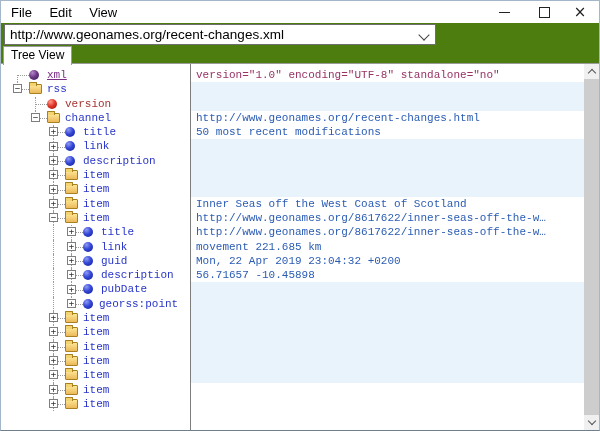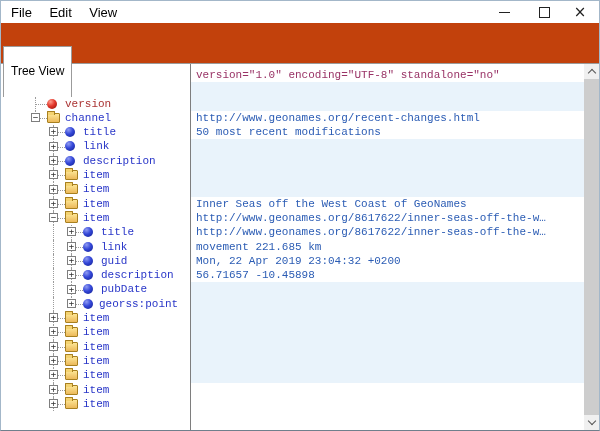--- a/index.html
+++ b/index.html
@@ -1,34 +1,34 @@
 <!DOCTYPE html>
 <html><head>
 <meta charset="utf-8">
 <style>
   html,body{margin:0;padding:0;}
   body{width:600px;height:431px;overflow:hidden;font-family:"Liberation Sans",sans-serif;background:#e8e8e8;}
-  #window{position:absolute;left:0;top:0;width:598px;height:429px;background:#c2410c;
+  #window{position:absolute;left:0;top:0;width:598px;height:429px;background:#4d7c0f;
           border:1px solid #a3b7c9;border-bottom-color:#6f7f8c;}
   
   #menubar{position:absolute;left:0;top:0;width:100%;height:22px;background:#fff;}
   .menu-item{display:inline-block;margin-top:4px;margin-left:7px;padding:0 3px;font-size:13px;color:#000;cursor:default;}
   
   .win-btn{position:absolute;top:0;width:34px;height:22px;display:flex;align-items:center;justify-content:center;}
   #btn-min{left:486px;} #btn-max{left:526px;} #btn-close{left:562px;}
   .min-glyph{width:11px;height:1px;background:#222;}
   .max-glyph{width:9px;height:9px;border:1px solid #222;background:#fff;}
   .close-glyph{font-size:15px;color:#222;line-height:15px;font-family:"DejaVu Sans",sans-serif;}
   
   #address{position:absolute;left:3px;top:23px;width:432px;height:21px;border:1px solid #6e6e6e;background:#fff;box-sizing:border-box;}
   #address input{position:absolute;left:0;top:0;width:408px;height:100%;border:none;outline:none;margin:0;
                  padding:0 0 0 5px;font-size:13.5px;font-family:"Liberation Sans",sans-serif;color:#000;background:transparent;}
   .chev{position:absolute;right:7px;top:6px;width:7px;height:7px;border-left:1px solid #444;border-bottom:1px solid #444;transform:rotate(-45deg);}
   
-  #tab{position:absolute;left:2px;top:45px;height:18px;padding:16px 7px;background:#fff;z-index:3;
+  #tab{position:absolute;left:2px;top:45px;height:18px;padding:0 7px;background:#fff;z-index:3;
        border:1px solid #9b9b9b;border-bottom:none;font-size:12px;line-height:17px;color:#000;}
   
   #content{position:absolute;left:0;top:62px;width:598px;height:367px;background:#fff;border-top:1px solid #9b9b9b;box-sizing:border-box;}
   #treepane{position:absolute;left:0;top:0;width:189px;height:100%;overflow:hidden;}
   #divider{position:absolute;left:189px;top:0;width:1px;height:100%;background:#7e7e7e;}
   #valuepane{position:absolute;left:190px;top:0;width:393px;height:100%;overflow:hidden;}
   #vscroll{position:absolute;left:583px;top:0;width:15px;height:100%;background:#f0f0f0;}
   .sb-btn{position:absolute;left:0;width:15px;height:15px;display:flex;align-items:center;justify-content:center;background:#f0f0f0;}
   #sb-up{top:0;} #sb-down{bottom:0;}
   .sb-chev{width:5px;height:5px;border-left:1px solid #555;border-top:1px solid #555;}
@@ -75,20 +75,24 @@
   <div class="win-btn" id="btn-min">
     <span class="min-glyph"></span>
   </div>
   <div class="win-btn" id="btn-max">
     <span class="max-glyph"></span>
   </div>
   <div class="win-btn" id="btn-close">
     <span class="close-glyph">×</span>
   </div>
 
+  <div id="address">
+    <input type="text" value="http://www.geonames.org/recent-changes.xml" style="">
+    <span class="chev"></span>
+  </div>
 
   <div id="tab">Tree View</div>
 
   <div id="content">
     <div id="treepane">
       <div id="tree-rows">
           <div class="trow">
             <div class="guide-v" style="left: 16px; top: 7.15px; height: 7.15px;"></div>
             <div class="guide-h" style="left: 16px; width: 12px; top: 7.15px;"></div>
             <span class="node-icon ball pi" style="left: 28px;"></span>
@@ -267,21 +271,21 @@
       <div id="value-rows">
           <div class="vrow attr">version="1.0" encoding="UTF-8" standalone="no"</div>
           <div class="vrow container"></div>
           <div class="vrow container"></div>
           <div class="vrow text">http://www.geonames.org/recent-changes.html</div>
           <div class="vrow text">50 most recent modifications</div>
           <div class="vrow container"></div>
           <div class="vrow container"></div>
           <div class="vrow container"></div>
           <div class="vrow container"></div>
-          <div class="vrow text">Inner Seas off the West Coast of GeoNames</div>
+          <div class="vrow text">Inner Seas off the West Coast of Scotland</div>
           <div class="vrow text">http://www.geonames.org/8617622/inner-seas-off-the-w…</div>
           <div class="vrow text">http://www.geonames.org/8617622/inner-seas-off-the-w…</div>
           <div class="vrow text">movement 221.685 km</div>
           <div class="vrow text">Mon, 22 Apr 2019 23:04:32 +0200</div>
           <div class="vrow text">56.71657 -10.45898</div>
           <div class="vrow container"></div>
           <div class="vrow container"></div>
           <div class="vrow container"></div>
           <div class="vrow container"></div>
           <div class="vrow container"></div>

